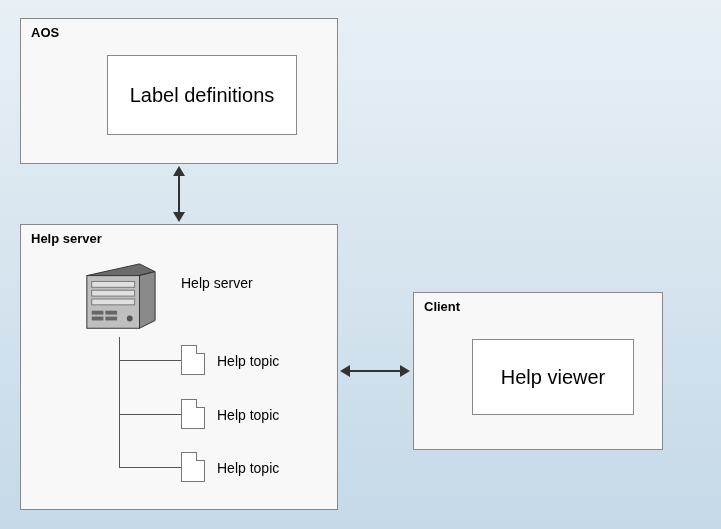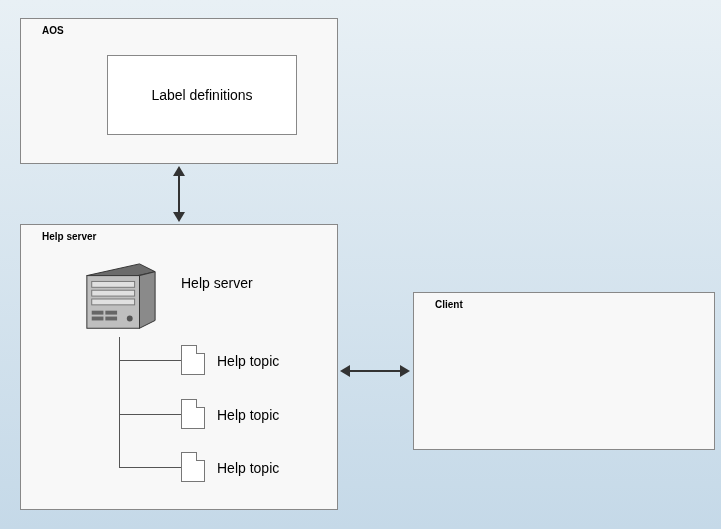--- a/index.html
+++ b/index.html
@@ -14,33 +14,33 @@
   }
   .panel {
     position: absolute;
     background: #f8f8f8;
     border: 1px solid #888;
     box-sizing: border-box;
   }
   .panel-title {
     position: absolute;
     top: 6px;
-    left: 21px;
+    left: 10px;
     font-weight: 600;
-    font-size: 10px;
+    font-size: 13px;
   }
   .inner-box {
     position: absolute;
     background: #fff;
     border: 1px solid #888;
     box-sizing: border-box;
     display: flex;
     align-items: center;
     justify-content: center;
-    font-size: 14px;
+    font-size: 20px;
   }
   .label-sm {
     position: absolute;
     font-size: 14px;
   }
   
   .arrow-v {
     position: absolute;
     width: 2px;
     background: #333;
@@ -131,22 +131,25 @@
 
   <div class="conn-h" style="left:98px; top:189px; width:62px;"></div>
   <div class="doc" style="left:160px; top:174px;"></div>
   <div class="label-sm" style="left:196px; top:182px;">Help topic</div>
 
   <div class="conn-h" style="left:98px; top:242px; width:62px;"></div>
   <div class="doc" style="left:160px; top:227px;"></div>
   <div class="label-sm" style="left:196px; top:235px;">Help topic</div>
 </div>
 
-<div class="panel" style="left:413px; top:292px; width:302px; height:158px;">
+<div class="panel" style="left:413px; top:292px; width:250px; height:158px;">
   <div class="panel-title">Client</div>
+  <div class="inner-box" style="left:58px; top:46px; width:162px; height:76px;">
+    <span>Help viewer</span>
+  </div>
 </div>
 
 <div class="arrow-v" style="left:178px; top:174px; height:40px;"></div>
 <div class="arrow-head" style="left:173px; top:166px; border-left:6px solid transparent; border-right:6px solid transparent; border-bottom:10px solid #333;"></div>
 <div class="arrow-head" style="left:173px; top:212px; border-left:6px solid transparent; border-right:6px solid transparent; border-top:10px solid #333;"></div>
 
 <div class="arrow-h" style="left:348px; top:370px; width:54px;"></div>
 <div class="arrow-head" style="left:340px; top:365px; border-top:6px solid transparent; border-bottom:6px solid transparent; border-right:10px solid #333;"></div>
 <div class="arrow-head" style="left:400px; top:365px; border-top:6px solid transparent; border-bottom:6px solid transparent; border-left:10px solid #333;"></div>
 

